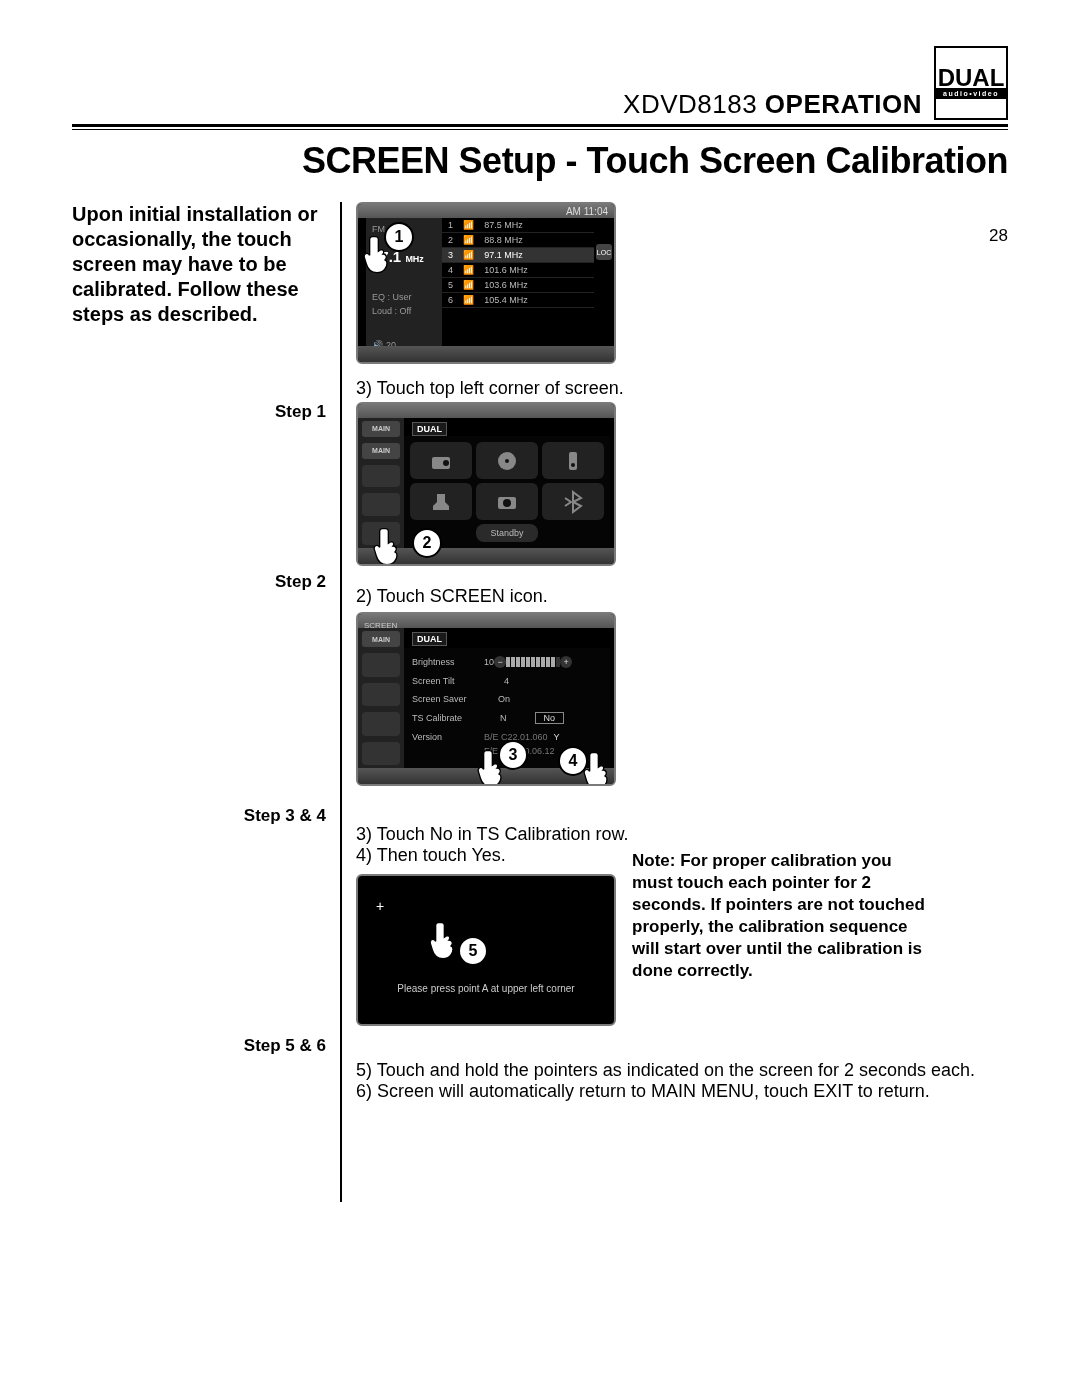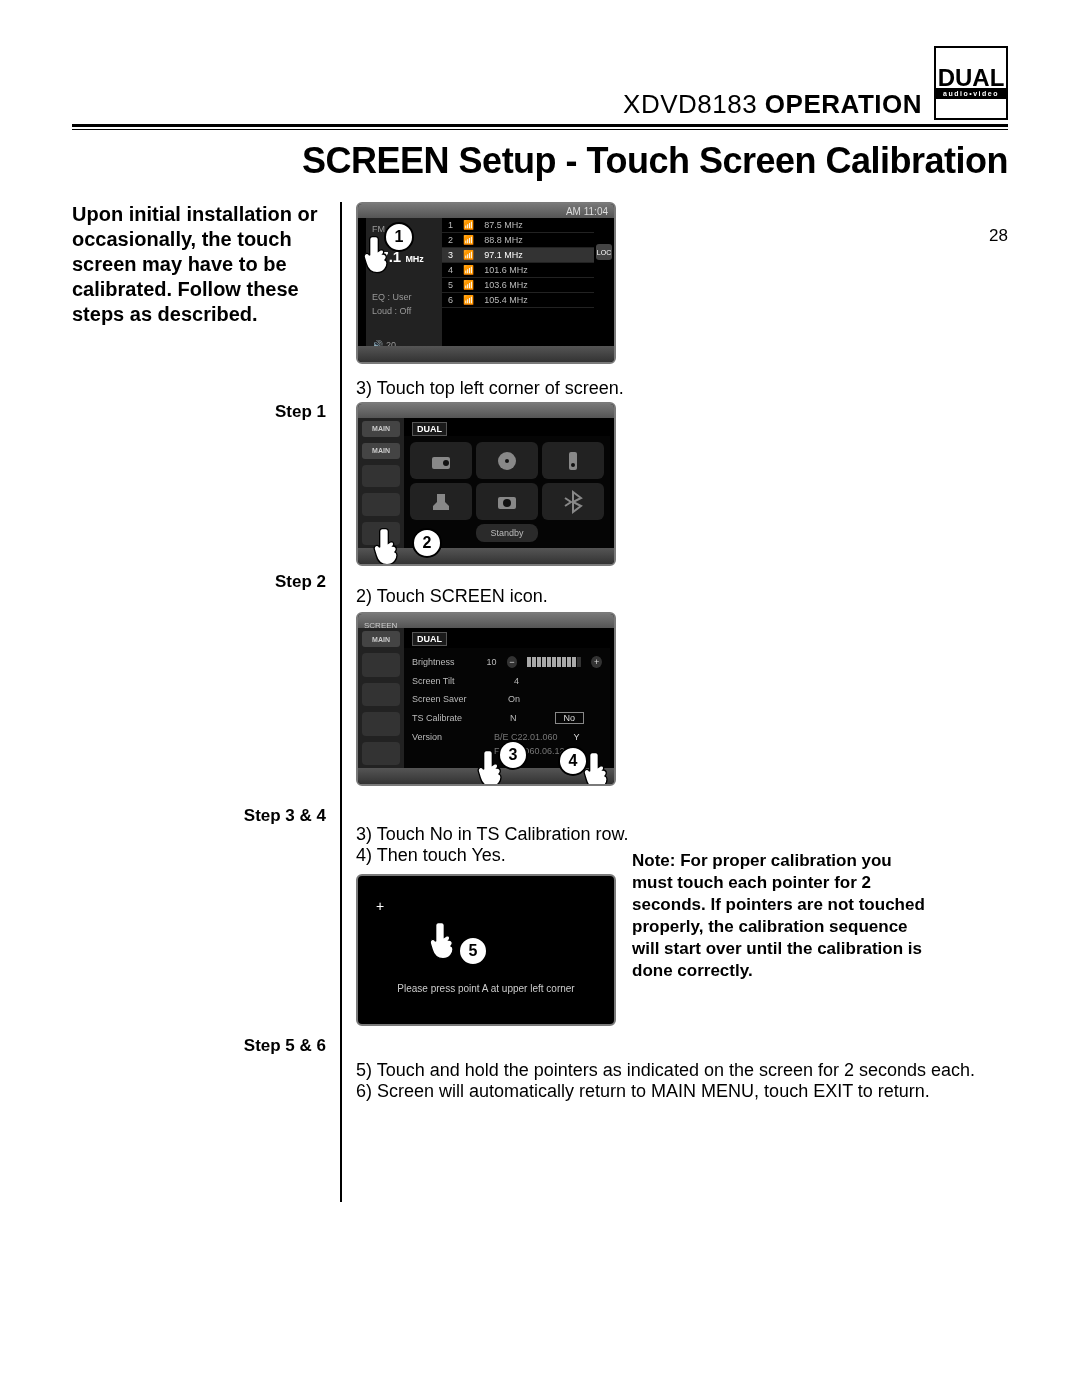--- a/index.html
+++ b/index.html
@@ -42,21 +42,21 @@
   .shot2-side{position:absolute;left:0;top:14px;bottom:16px;width:46px;background:#222;display:flex;flex-direction:column;}
   .shot2-side .mbtn{height:18px;margin:3px 4px;background:#444;border-radius:3px;color:#ccc;font-size:7px;display:flex;align-items:center;justify-content:center;font-weight:700;}
   .shot2-side .ibtn{height:26px;margin:3px 4px;background:#333;border-radius:4px;}
   .shot2-main{position:absolute;left:46px;right:4px;top:14px;bottom:16px;background:#050505;display:grid;grid-template-columns:1fr 1fr 1fr;grid-template-rows:1fr 1fr 18px;gap:4px;padding:6px;}
   .app{background:#222;border-radius:6px;display:flex;align-items:center;justify-content:center;}
   .app svg{width:24px;height:24px;fill:#888;}
   .standby{grid-column:2;grid-row:3;background:#2a2a2a;border-radius:8px;color:#bbb;font-size:9px;display:flex;align-items:center;justify-content:center;}
   .dual-small{position:absolute;left:54px;top:18px;color:#fff;font-size:9px;font-weight:900;letter-spacing:0px;background:#1a1a1a;padding:1px 4px;border:1px solid #555;}
   
   .shot3-main{position:absolute;left:46px;right:4px;top:14px;bottom:16px;background:#050505;padding:4px 8px;}
-  .shot3-main .setrow{display:flex;align-items:center;color:#bbb;font-size:9px;padding:4px 0;gap:10px;}
+  .shot3-main .setrow{display:flex;align-items:center;color:#bbb;font-size:9px;padding:4px 0;}
   .shot3-main .setrow .k{width:72px;}
   .shot3-main .bar{display:flex;align-items:center;gap:1px;}
   .shot3-main .bar span{width:4px;height:10px;background:#333;}
   .shot3-main .bar span.on{background:#aaa;}
   .shot3-main .pm{width:12px;height:12px;border-radius:50%;background:#333;color:#ddd;font-size:9px;line-height:12px;text-align:center;}
   .nobox{padding:0 8px;border:1px solid #888;color:#ddd;}
   
   .shot4{background:#000;}
   .shot4 .msg{position:absolute;left:0;right:0;bottom:30px;text-align:center;color:#ccc;font-size:10px;}
   .pagenum{position:absolute;right:0;bottom:-44px;font-size:17px;}

